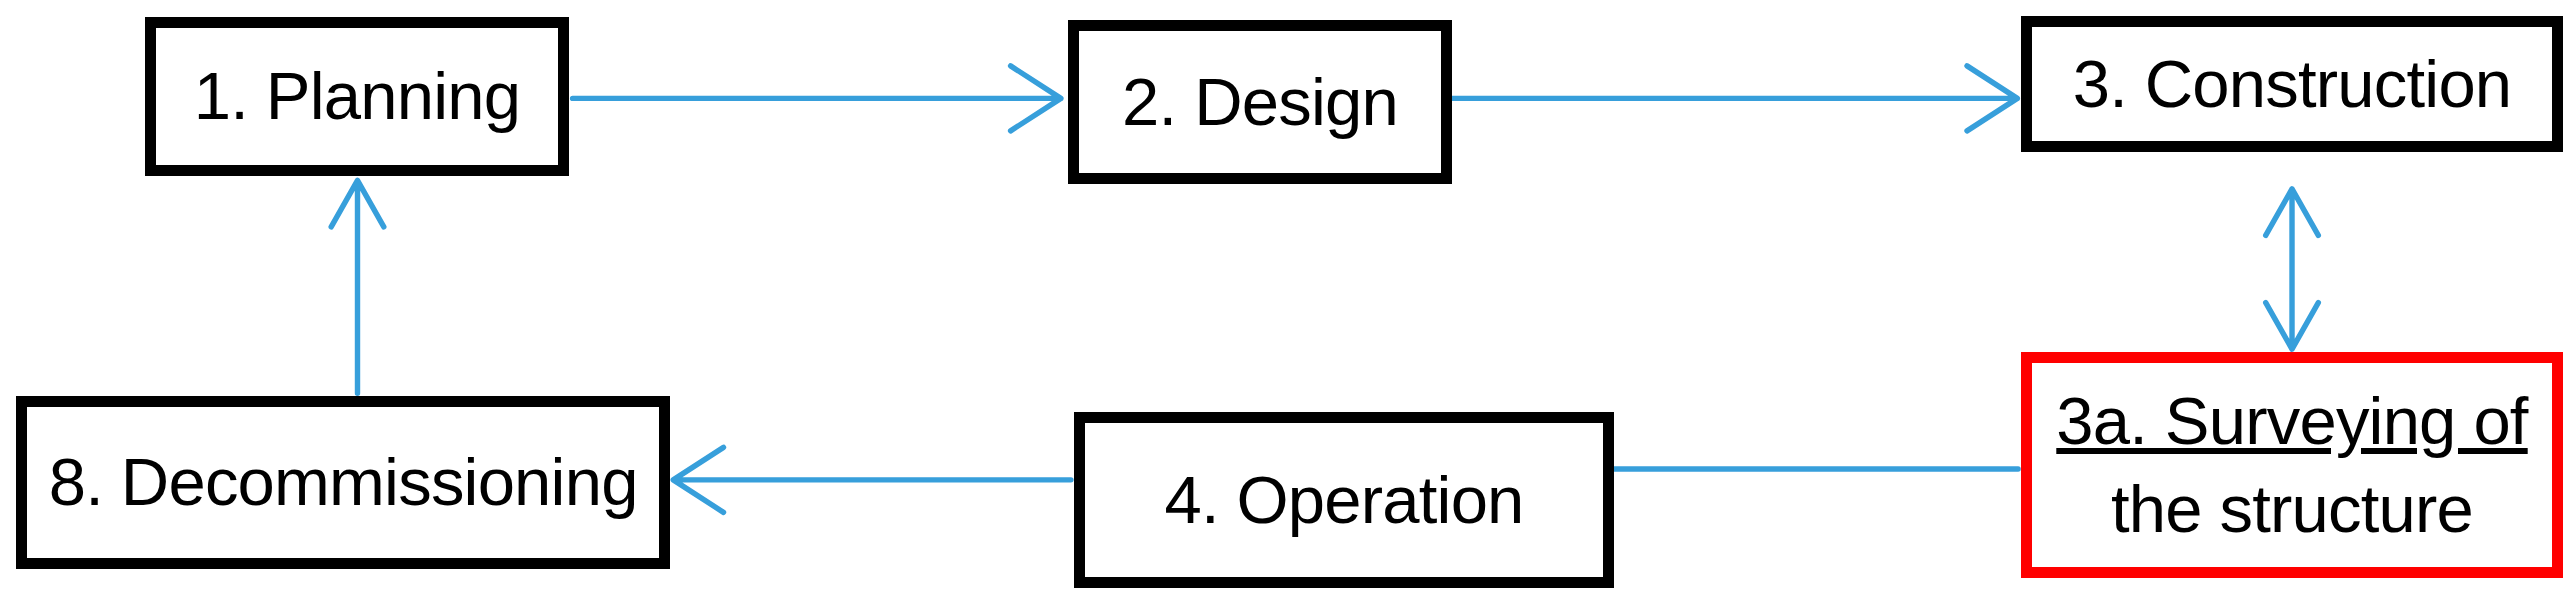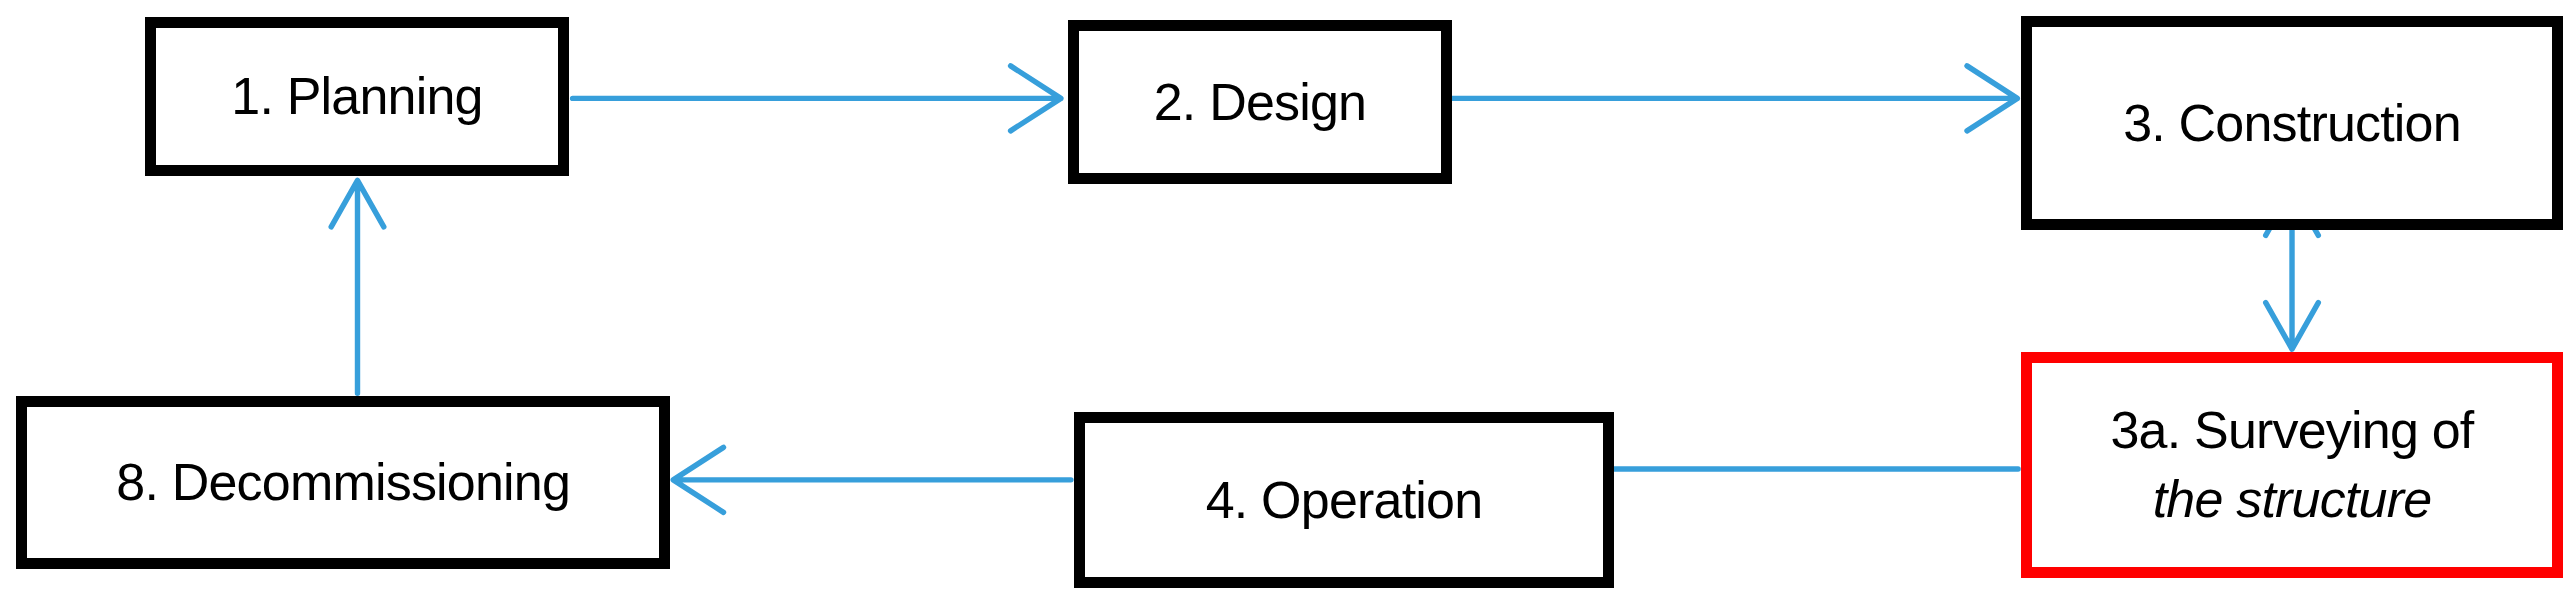--- a/index.html
+++ b/index.html
@@ -28,33 +28,33 @@
   .node {
     position: absolute;
     box-sizing: border-box;
     border: 11.6px solid #000000;
     background: #ffffff;
     display: flex;
     align-items: center;
     justify-content: center;
     text-align: center;
     color: #000000;
-    font-size: 52px;
+    font-size: 67px;
     line-height: 1.32;
     letter-spacing: -0.8px;
     white-space: nowrap;
   }
   .node.highlight {
     border-color: #ff0000;
   }
   .node-label { display: block; }
   
   #node-planning        { left: 145px;  top: 17px;  width: 424px; height: 159px; }
   #node-design          { left: 1068px; top: 20px;  width: 384px; height: 164px; }
-  #node-construction    { left: 2021px; top: 16.2px;  width: 542px; height: 214px; }
+  #node-construction    { left: 2021px; top: 16.2px;  width: 542px; height: 136px; }
   #node-surveying       { left: 2021px; top: 352px; width: 542px; height: 226px; }
   #node-operation       { left: 1074px; top: 412px; width: 540px; height: 176px; }
   #node-decommissioning { left: 16.2px;   top: 396px; width: 654px; height: 173px; }
   .edge {
     fill: none;
     stroke-width: 7px;
     stroke-linecap: round;
     stroke-linejoin: round;
   }
 </style>
@@ -79,22 +79,22 @@
   <div class="node" id="node-design">
     <span class="node-label">2. Design</span>
   </div>
 
   <div class="node" id="node-construction">
     <span class="node-label">3. Construction</span>
   </div>
 
   <div class="node highlight" id="node-surveying">
     <span class="node-label">
-      <span style="display:block;">3a. Surveying of</span>
-      <span style="display:block;font-style:italic;">the structure</span>
+      <span style="display:block;text-decoration:underline;">3a. Surveying of</span>
+      <span style="display:block;">the structure</span>
     </span>
   </div>
 
   <div class="node" id="node-operation">
     <span class="node-label">4. Operation</span>
   </div>
 
   <div class="node" id="node-decommissioning">
     <span class="node-label">8. Decommissioning</span>
   </div>

